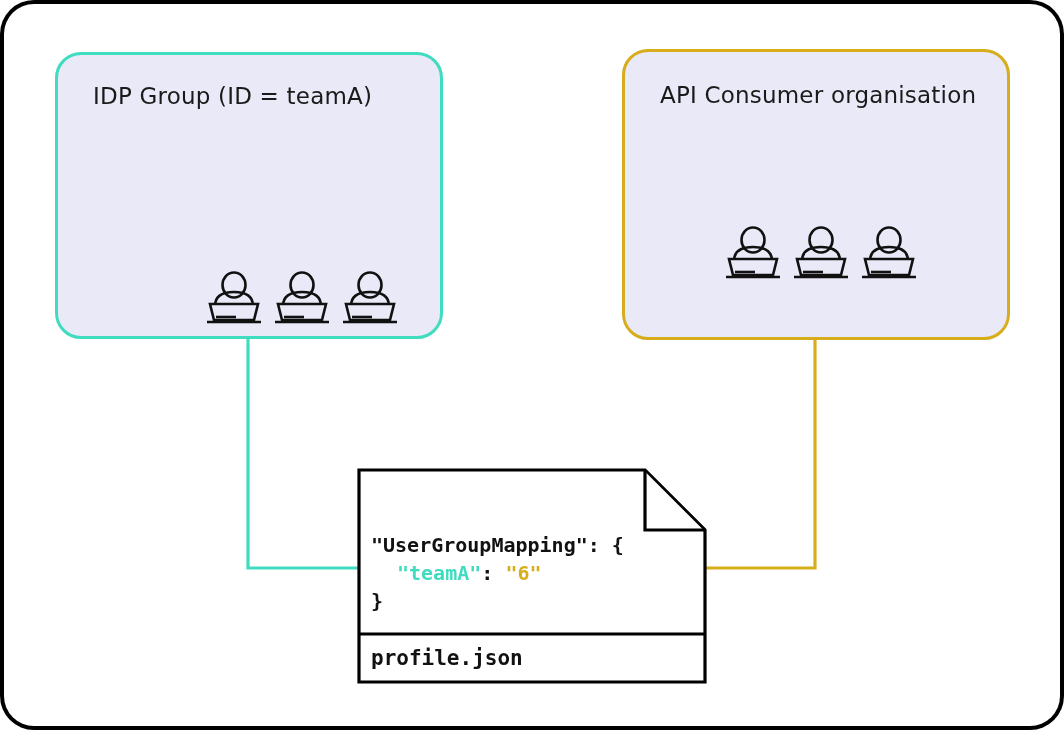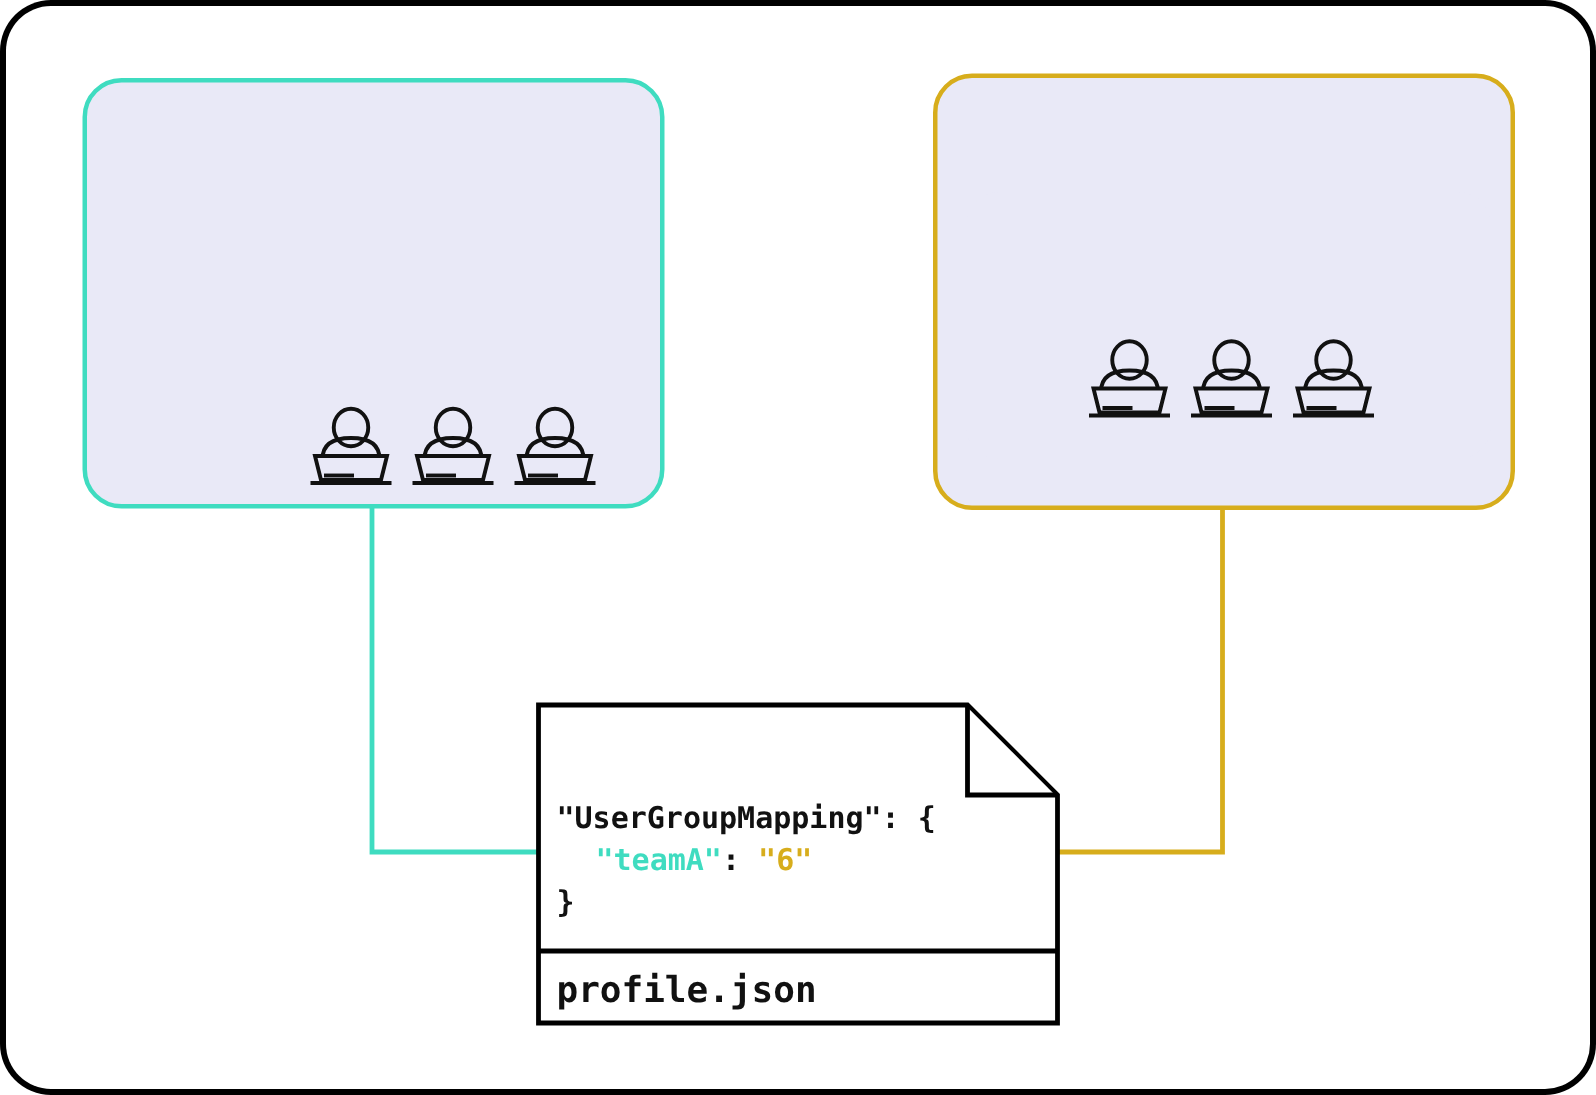--- a/index.html
+++ b/index.html
@@ -124,21 +124,21 @@
   #code-line-2 { left: 40px; top: 93px; }
   #code-line-3 { left: 14px; top: 121px; }
   .tok-key   { color: #3fdcc0; }
   .tok-val   { color: #d7ad1c; }
   .tok-plain { color: #111111; }
   #doc-filename {
     position: absolute;
     left: 14px;
     top: 178px;
     font-family: "DejaVu Sans Mono", monospace;
-    font-size: 24px;
+    font-size: 21px;
     font-weight: bold;
     color: #111111;
     white-space: pre;
   }
 </style>
 </head>
 <body>
 
 <div id="canvas">
   <div id="inner-surface">
@@ -148,20 +148,21 @@
       <line x1="811" y1="291" x2="811" y2="332" stroke="#d4d4d8" stroke-width="3"></line>
 
       <path d="M 244 331 L 244 564 L 378 564" fill="none" stroke="#3fdcc0" stroke-width="3.2" stroke-linecap="butt" stroke-linejoin="miter"></path>
       <polyline points="370,557 381,564 370,571" fill="none" stroke="#3fdcc0" stroke-width="3.2" stroke-linecap="butt" stroke-linejoin="miter"></polyline>
 
       <path d="M 811 291 L 811 564 L 581 564" fill="none" stroke="#d7ad1c" stroke-width="3.2" stroke-linecap="butt" stroke-linejoin="miter"></path>
       <polyline points="589,557 578,564 589,571" fill="none" stroke="#d7ad1c" stroke-width="3.2" stroke-linecap="butt" stroke-linejoin="miter"></polyline>
     </svg>
 
     <div class="group-box" id="idp-group-box">
+      <div class="box-title" id="idp-group-title">IDP Group (ID = teamA)</div>
 
       <div class="people-row" id="idp-people">
         <svg class="person-icon" width="56" height="56" viewBox="0 0 56 56">
           <ellipse cx="28" cy="17" rx="11.5" ry="12.5" fill="none" stroke="#111" stroke-width="2.6"></ellipse>
           <path d="M 9 38 C 9 27 18 24 28 24 C 38 24 47 27 47 38" fill="none" stroke="#111" stroke-width="2.6"></path>
           <path d="M 4 36 L 52 36 L 48 52 L 8 52 Z" fill="#e9e9f7" stroke="#111" stroke-width="2.6" stroke-linejoin="miter"></path>
           <path d="M 1 54 L 55 54" fill="none" stroke="#111" stroke-width="2.6"></path>
           <path d="M 10 49 L 30 49" fill="none" stroke="#111" stroke-width="2.6"></path>
         </svg>
         <svg class="person-icon" width="56" height="56" viewBox="0 0 56 56">
@@ -175,20 +176,21 @@
           <ellipse cx="28" cy="17" rx="11.5" ry="12.5" fill="none" stroke="#111" stroke-width="2.6"></ellipse>
           <path d="M 9 38 C 9 27 18 24 28 24 C 38 24 47 27 47 38" fill="none" stroke="#111" stroke-width="2.6"></path>
           <path d="M 4 36 L 52 36 L 48 52 L 8 52 Z" fill="#e9e9f7" stroke="#111" stroke-width="2.6" stroke-linejoin="miter"></path>
           <path d="M 1 54 L 55 54" fill="none" stroke="#111" stroke-width="2.6"></path>
           <path d="M 10 49 L 30 49" fill="none" stroke="#111" stroke-width="2.6"></path>
         </svg>
       </div>
     </div>
 
     <div class="group-box" id="api-consumer-box">
+      <div class="box-title" id="api-consumer-title">API Consumer organisation</div>
 
       <div id="developer-team-box">
 
         <div class="people-row" id="dev-people">
           <svg class="person-icon" width="56" height="56" viewBox="0 0 56 56">
             <ellipse cx="28" cy="17" rx="11.5" ry="12.5" fill="none" stroke="#111" stroke-width="2.6"></ellipse>
             <path d="M 9 38 C 9 27 18 24 28 24 C 38 24 47 27 47 38" fill="none" stroke="#111" stroke-width="2.6"></path>
             <path d="M 4 36 L 52 36 L 48 52 L 8 52 Z" fill="#e9e9f7" stroke="#111" stroke-width="2.6" stroke-linejoin="miter"></path>
             <path d="M 1 54 L 55 54" fill="none" stroke="#111" stroke-width="2.6"></path>
             <path d="M 10 49 L 30 49" fill="none" stroke="#111" stroke-width="2.6"></path>

